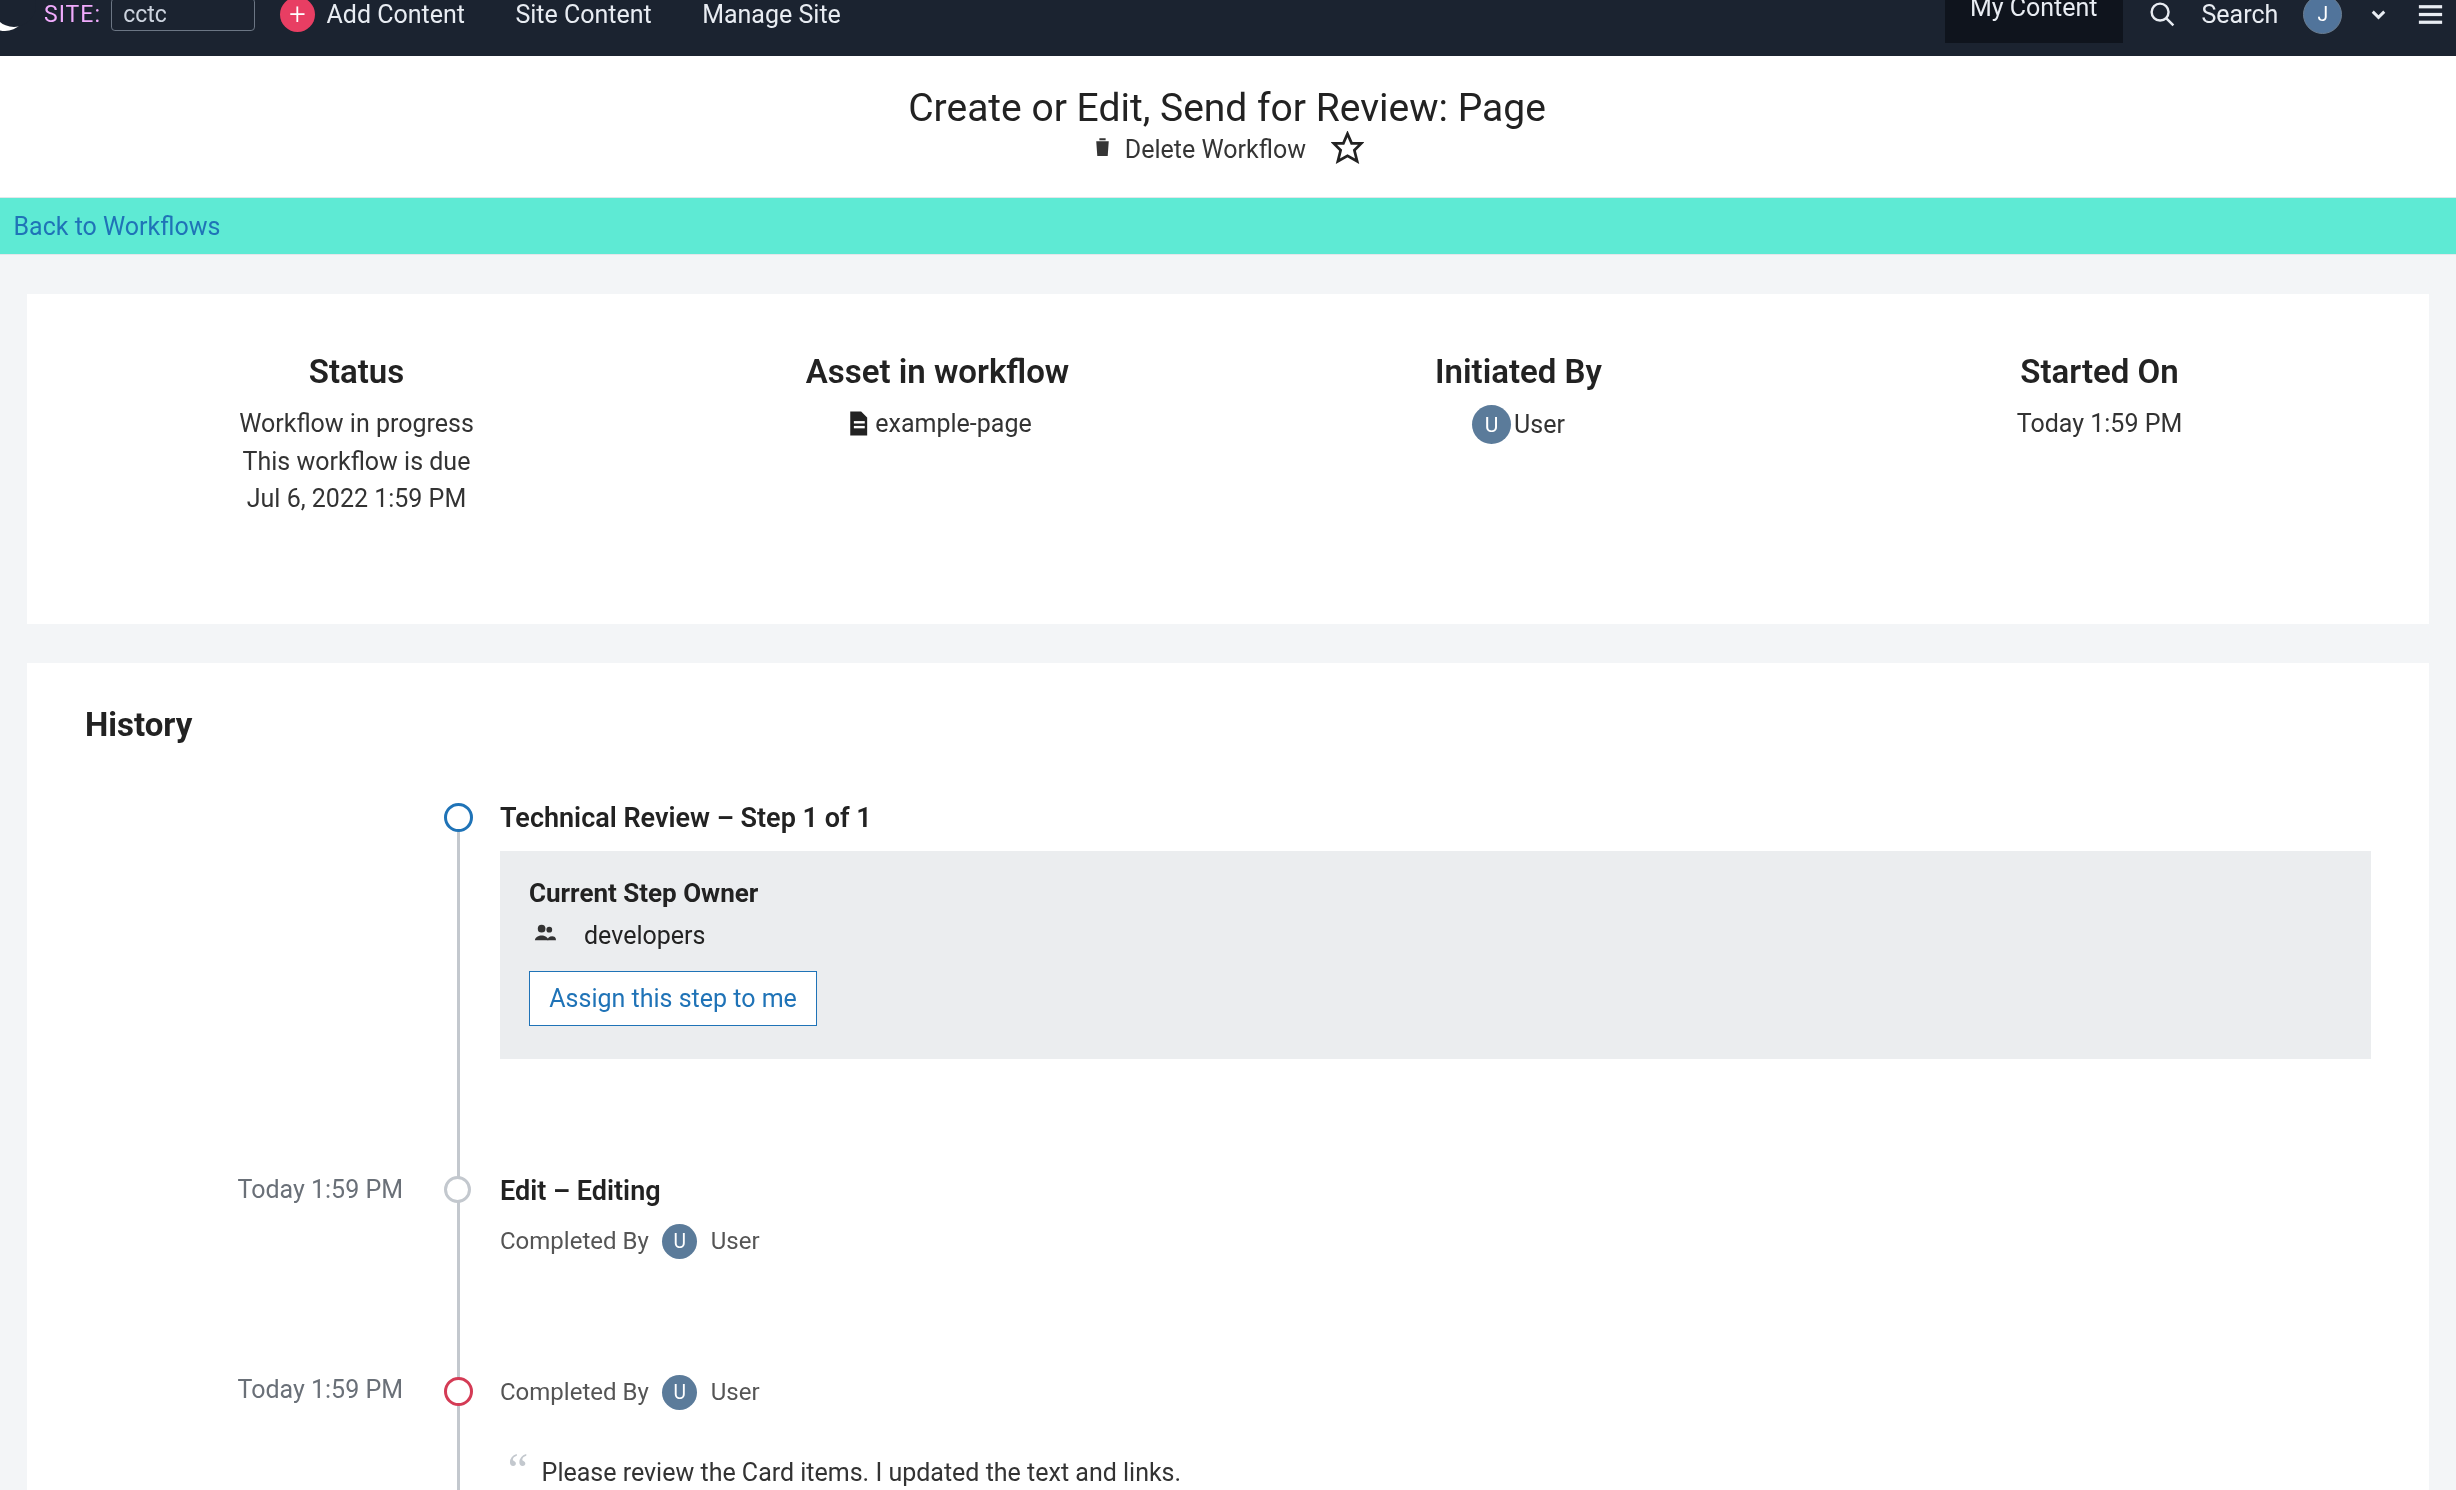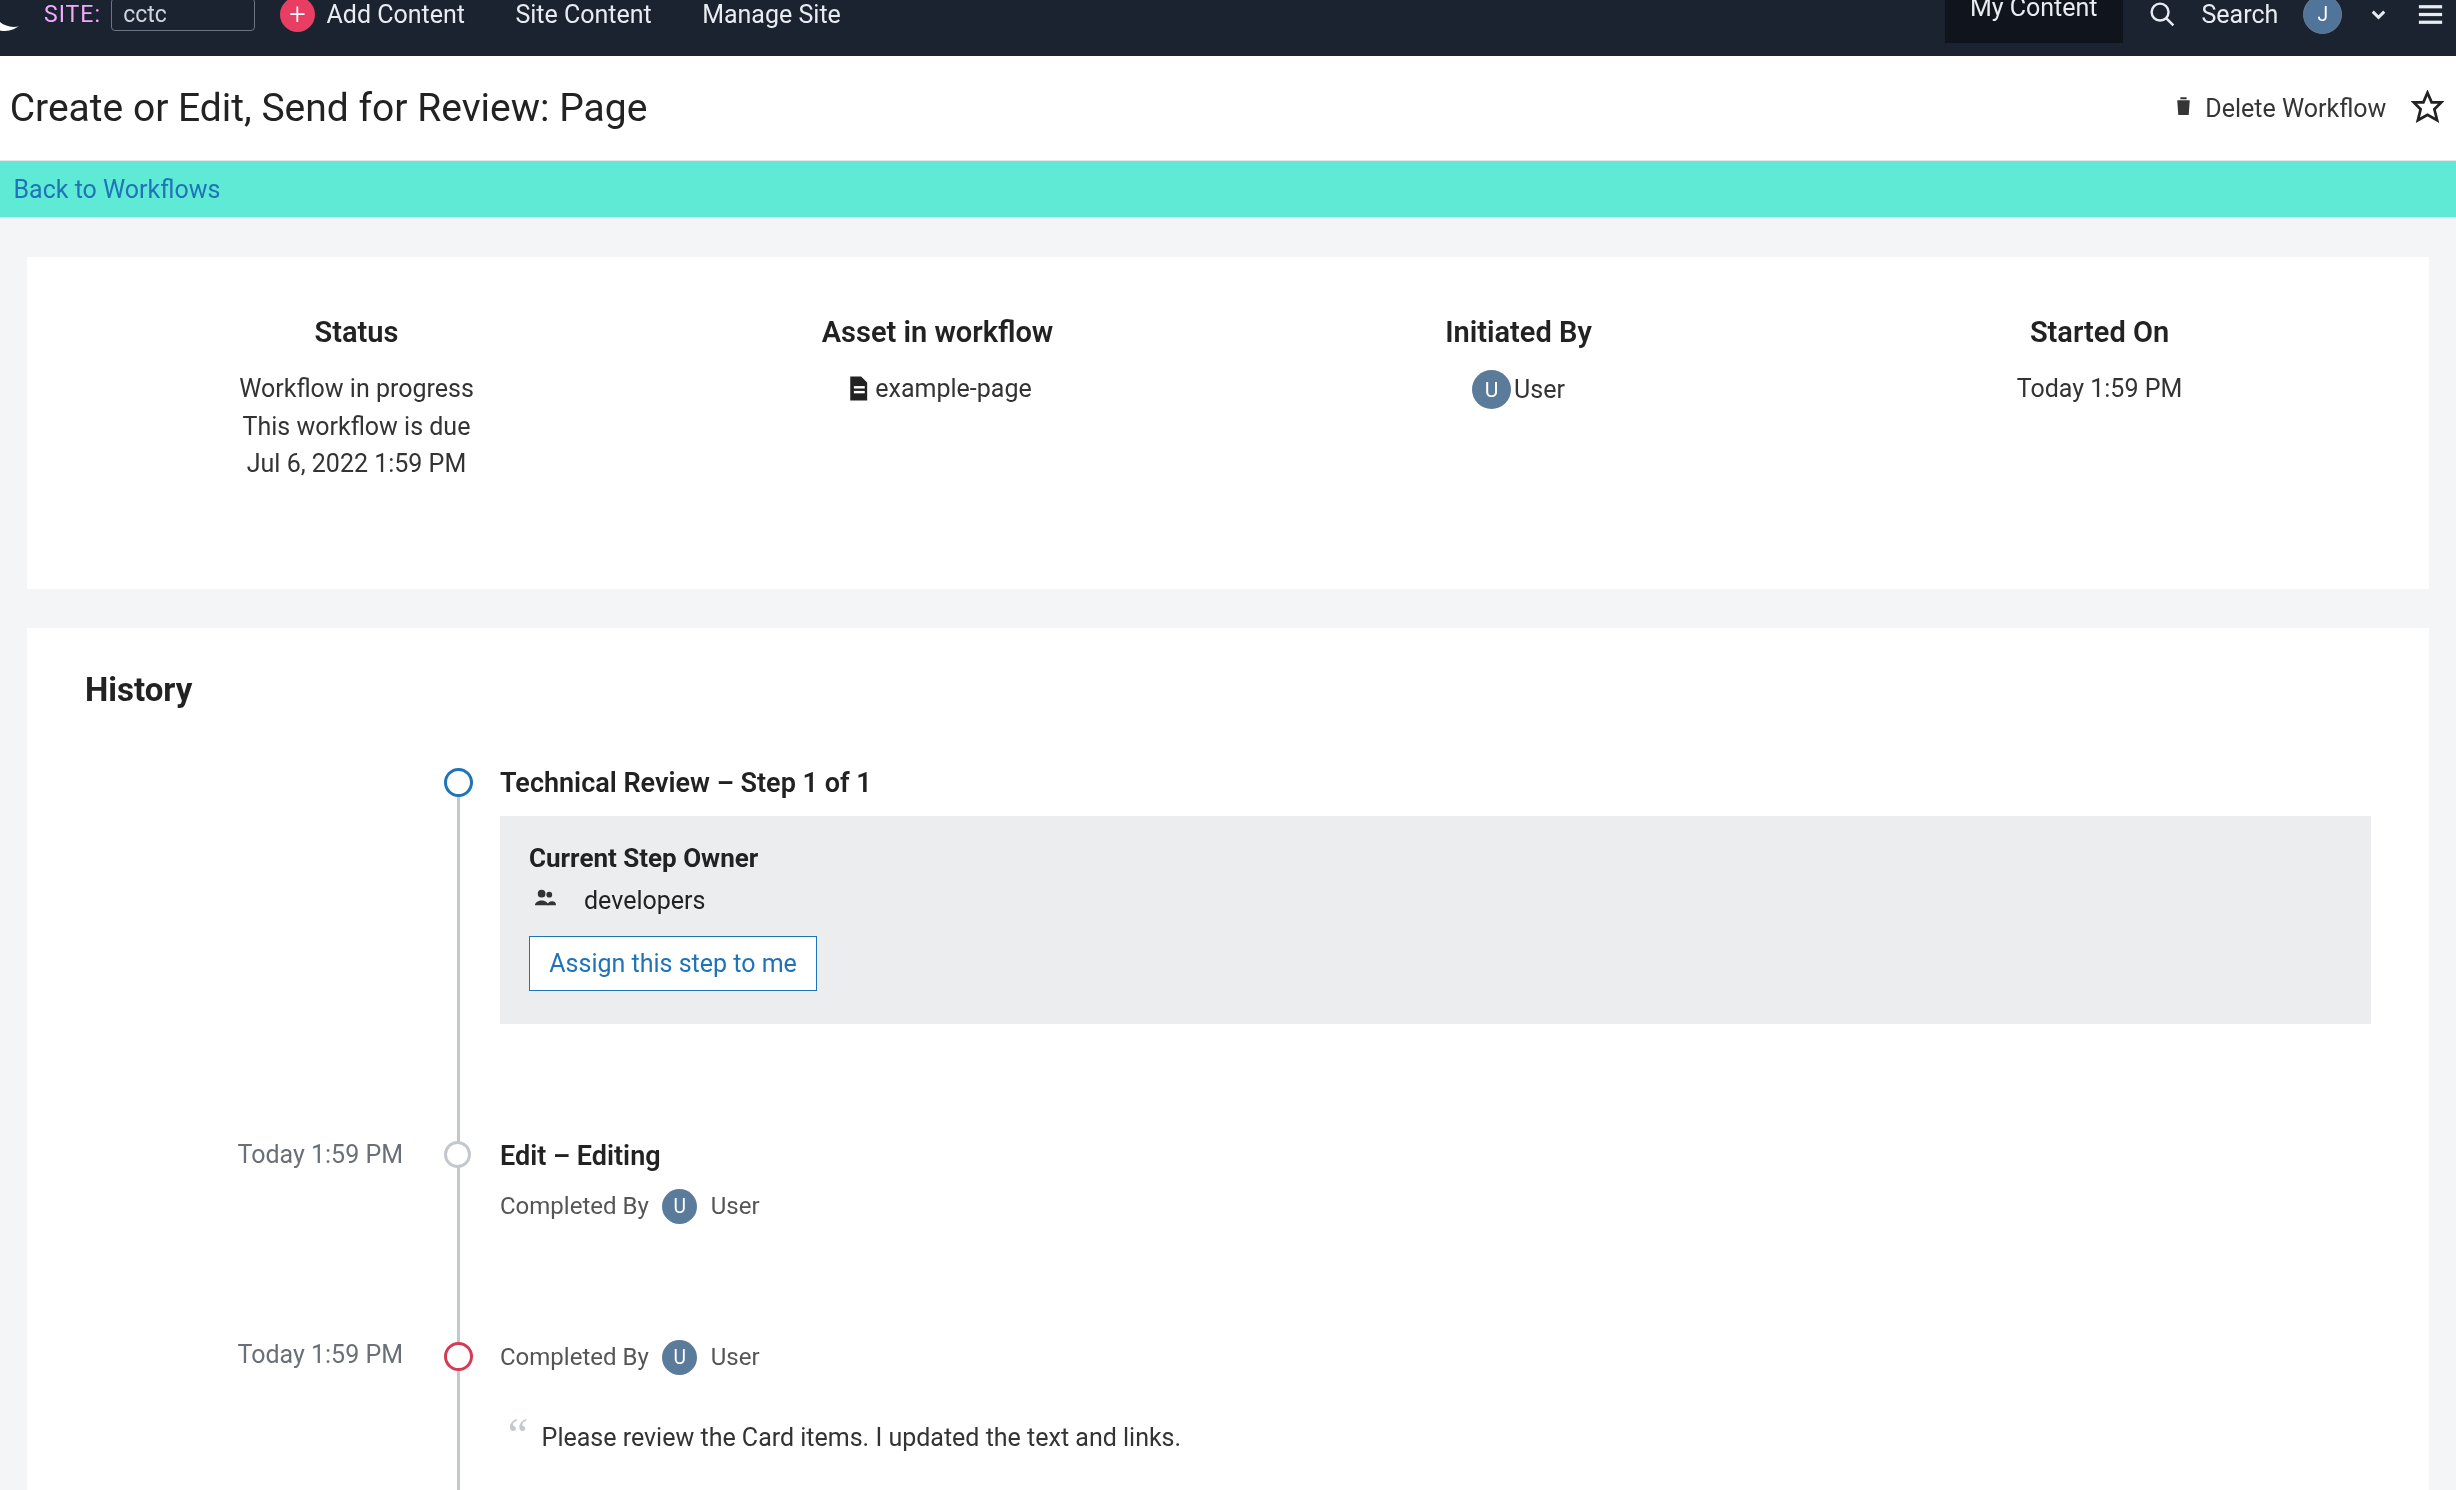--- a/index.html
+++ b/index.html
@@ -49,41 +49,41 @@
   .search-label { font-size:25px; color:#e8ecf2; }
   .user-chip {
     width:39px;height:39px;border-radius:50%;background:#51749b;
     display:flex;align-items:center;justify-content:center;color:#fff;font-size:19.3px;
     border:1.9px solid #6a7d91;
   }
 
   
   .page-header {
     display:flex; align-items:center; justify-content:space-between;
-    padding:29px 11.6px 29px 9.7px; background:#fff;
+    padding:29px 11.6px 29px 9.7px; background:#fff;flex-direction:column;
   }
   .page-title { font-size:39px; font-weight:400; color:#222; }
   .header-actions { display:flex; align-items:center; gap:25px; }
   .delete-wf { display:flex; align-items:center; gap:9.7px; font-size:25px; color:#353535;}
   .trash svg { fill:#353535;}
   .star-icon svg { stroke:#222; fill:none; }
 
   .crumb-row {
     background:#5eead4; border-top:1px solid #e4e6ea; border-bottom:1px solid #e4e6ea;
     padding:13.5px 13.5px;
   }
   .crumb-link { color:#1f73b7; font-size:25px; text-decoration:none; }
 
   
   .summary-card {
     background:#fff; margin:39px 27px 0 27px; padding:58px 39px 106px 39px;
     display:flex;
   }
   .summary-col { flex:1; text-align:center; }
-  .summary-col h3 { font-size:29px; font-weight:600; margin-bottom:21px;}
+  .summary-col h3 { font-size:33px; font-weight:600; margin-bottom:14px;}
   .summary-col .line { font-size:25px; color:#333; line-height:1.5;}
   .asset-row, .user-row { display:flex; align-items:center; justify-content:center; gap:3px;}
   .file-icon { width:29px;height:33px; }
   .u-avatar {
     width:39px;height:39px;border-radius:50%;background:#5b7b9a;color:#fff;
     display:flex;align-items:center;justify-content:center;font-size:21px;
   }
 
   
   .history-card {

